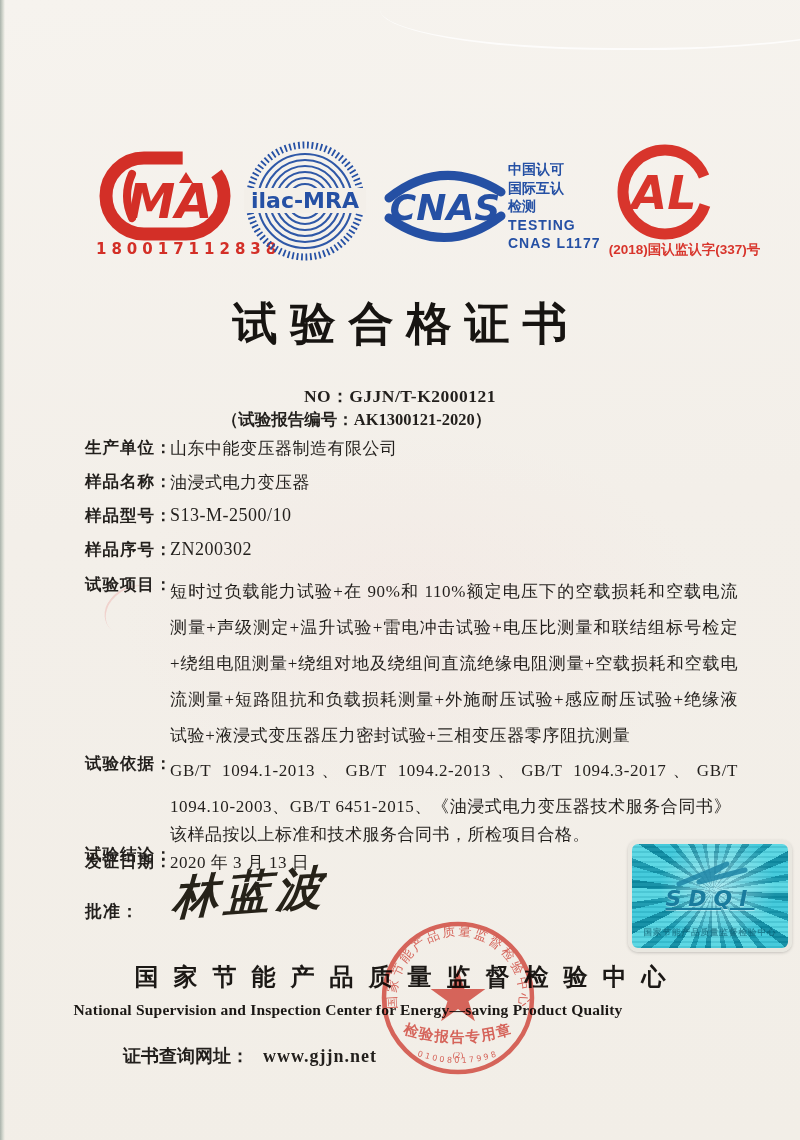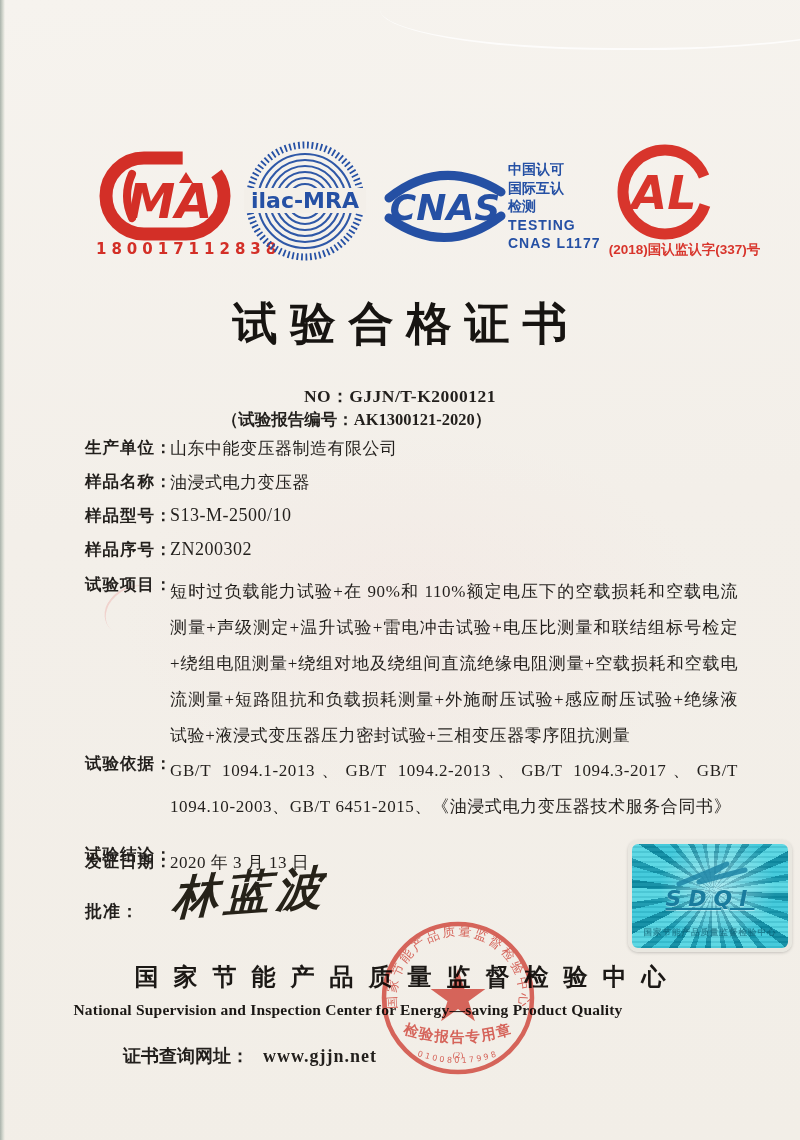--- a/index.html
+++ b/index.html
@@ -152,20 +152,21 @@
 
   <div class="bleed-mark"></div>
 
   <div class="field-label" style="top:574px;">试验项目：</div>
   <div class="field-para" style="top:574px;">短时过负载能力试验+在 90%和 110%额定电压下的空载损耗和空载电流测量+声级测定+温升试验+雷电冲击试验+电压比测量和联结组标号检定+绕组电阻测量+绕组对地及绕组间直流绝缘电阻测量+空载损耗和空载电流测量+短路阻抗和负载损耗测量+外施耐压试验+感应耐压试验+绝缘液试验+液浸式变压器压力密封试验+三相变压器零序阻抗测量</div>
 
   <div class="field-label" style="top:753px;">试验依据：</div>
   <div class="field-para" style="top:753px;">GB/T 1094.1-2013、GB/T 1094.2-2013、GB/T 1094.3-2017、GB/T 1094.10-2003、GB/T 6451-2015、《油浸式电力变压器技术服务合同书》</div>
 
   <div class="field-label" style="top:844px;">试验结论：</div>
+  <div class="field-value" style="top:823px;">该样品按以上标准和技术服务合同书，所检项目合格。</div>
 
   <div class="field-label" style="top:851px;">发证日期：</div>
   <div class="field-value" style="top:851px;">2020 年 3 月 13 日</div>
 
   <div class="approve-label">批准：</div>
   <div class="signature">林蓝波</div>
 
   <div class="holo">
     <div class="holo-stripes"></div>
     <div class="holo-logo">

